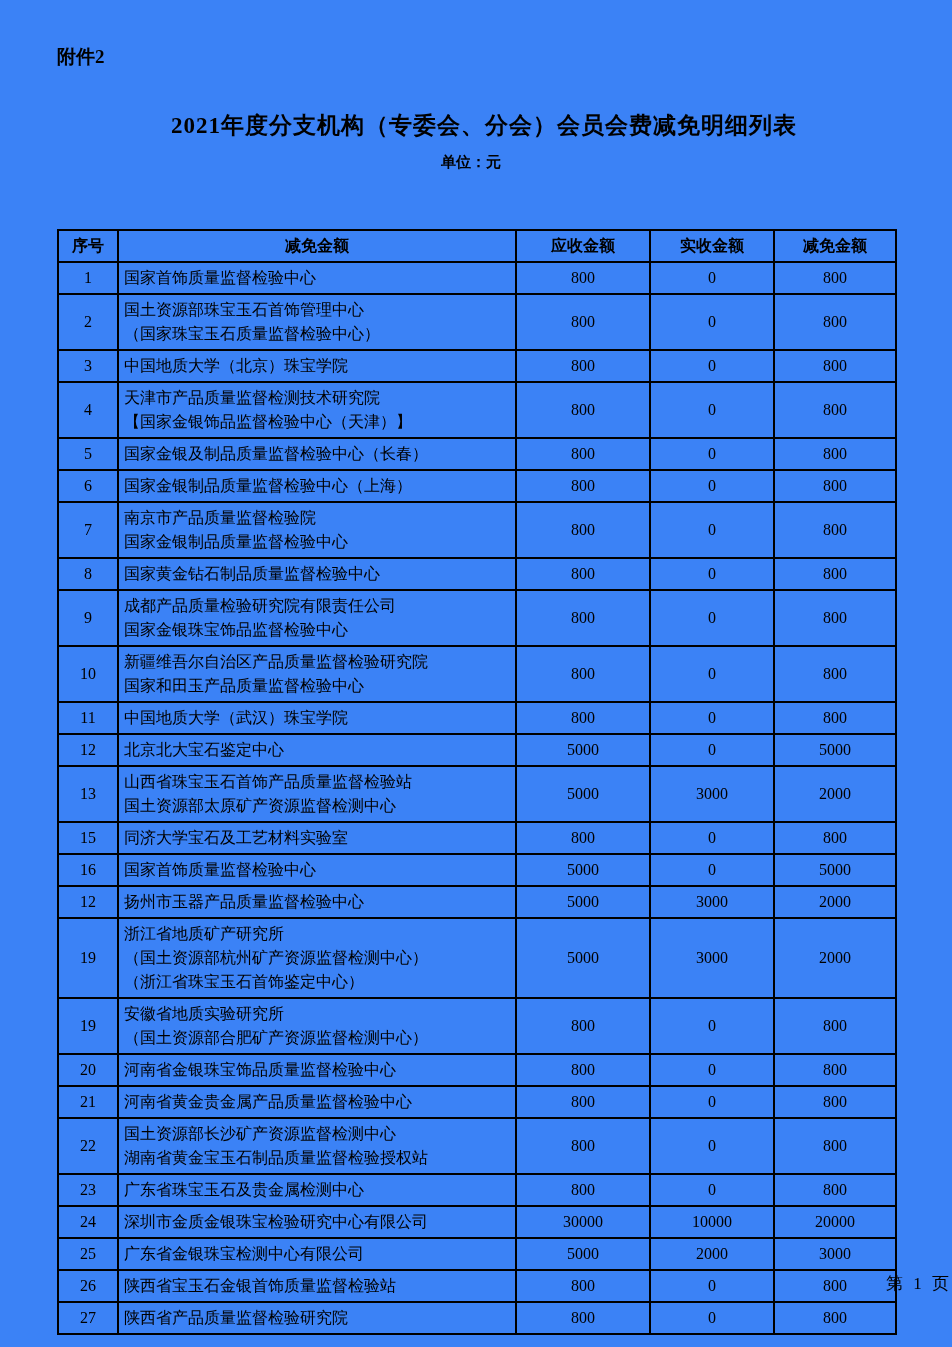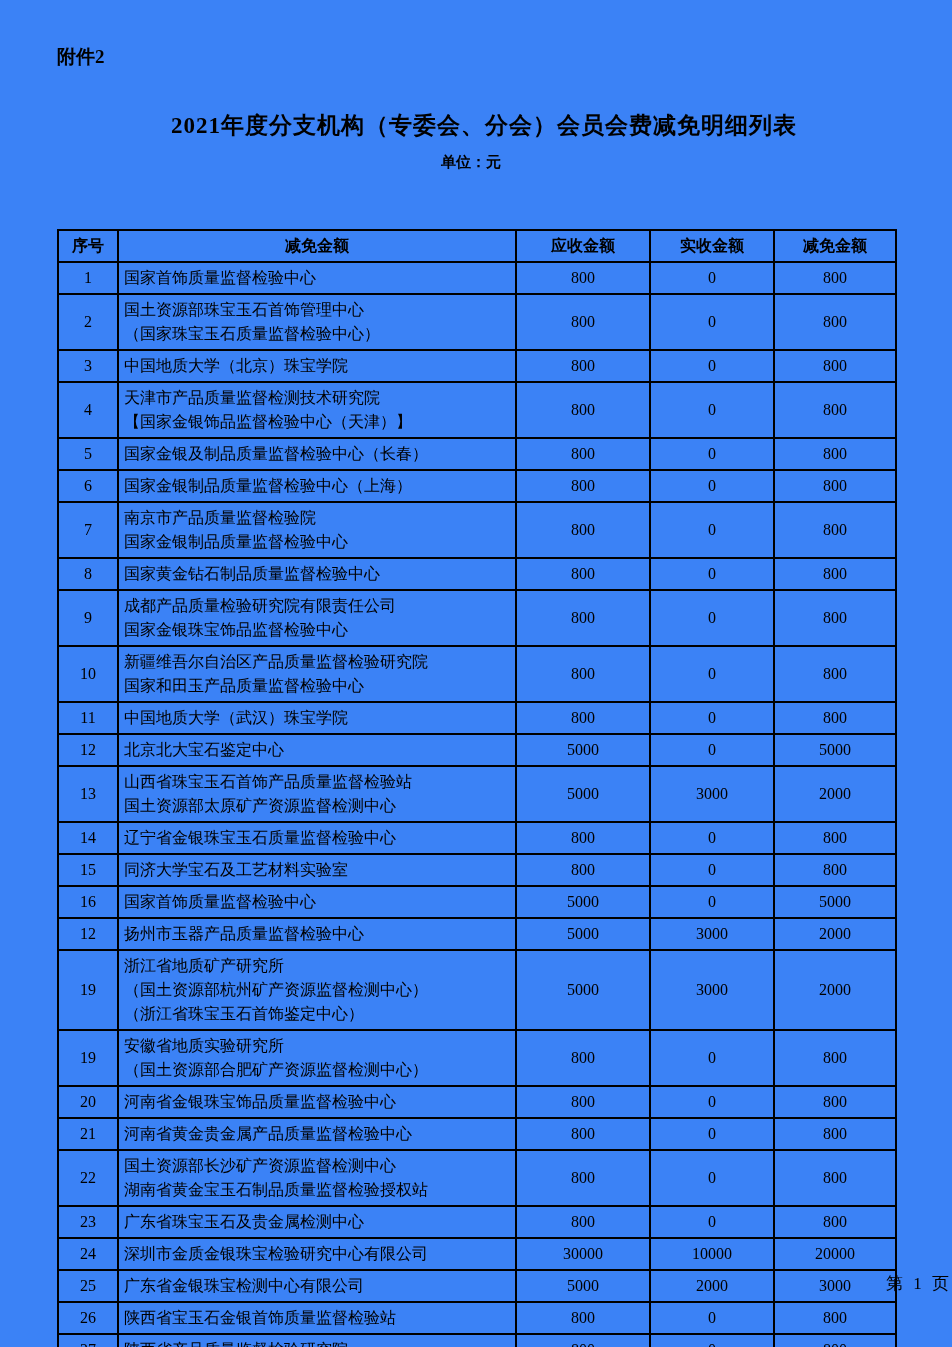--- a/index.html
+++ b/index.html
@@ -249,29 +249,20 @@
     <td class="c-no">13</td>
     <td class="c-name">
             <div class="name-line">山西省珠宝玉石首饰产品质量监督检验站</div>
             <div class="name-line">国土资源部太原矿产资源监督检测中心</div>
           </td>
     <td class="c-amt">5000</td>
     <td class="c-amt">3000</td>
     <td class="c-amt">2000</td>
   </tr>
 
-  <tr>
-    <td class="c-no">14</td>
-    <td class="c-name">
-            <div class="name-line">辽宁省金银珠宝玉石质量监督检验中心</div>
-          </td>
-    <td class="c-amt">800</td>
-    <td class="c-amt">0</td>
-    <td class="c-amt">800</td>
-  </tr>
 
   <tr>
     <td class="c-no">15</td>
     <td class="c-name">
             <div class="name-line">同济大学宝石及工艺材料实验室</div>
           </td>
     <td class="c-amt">800</td>
     <td class="c-amt">0</td>
     <td class="c-amt">800</td>
   </tr>

